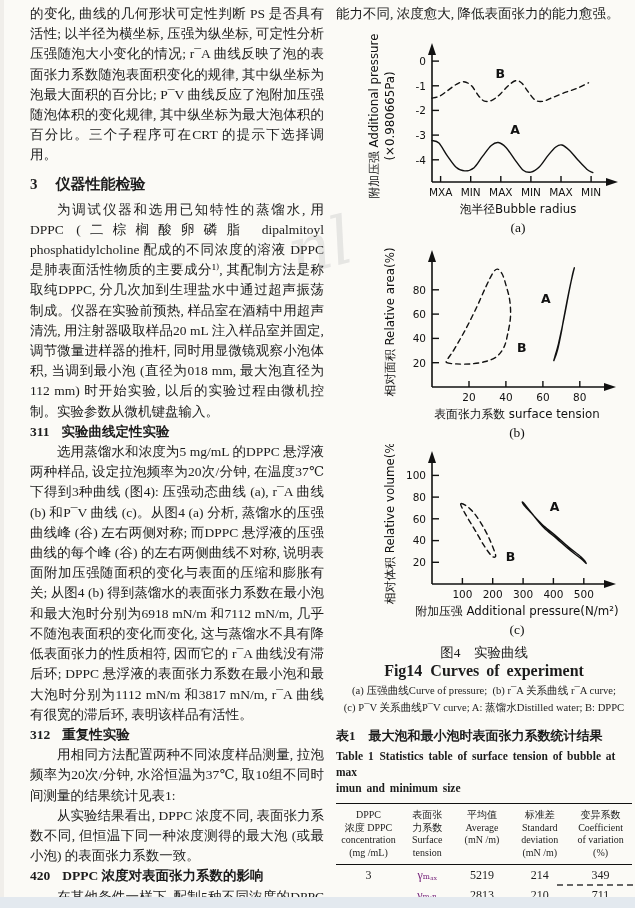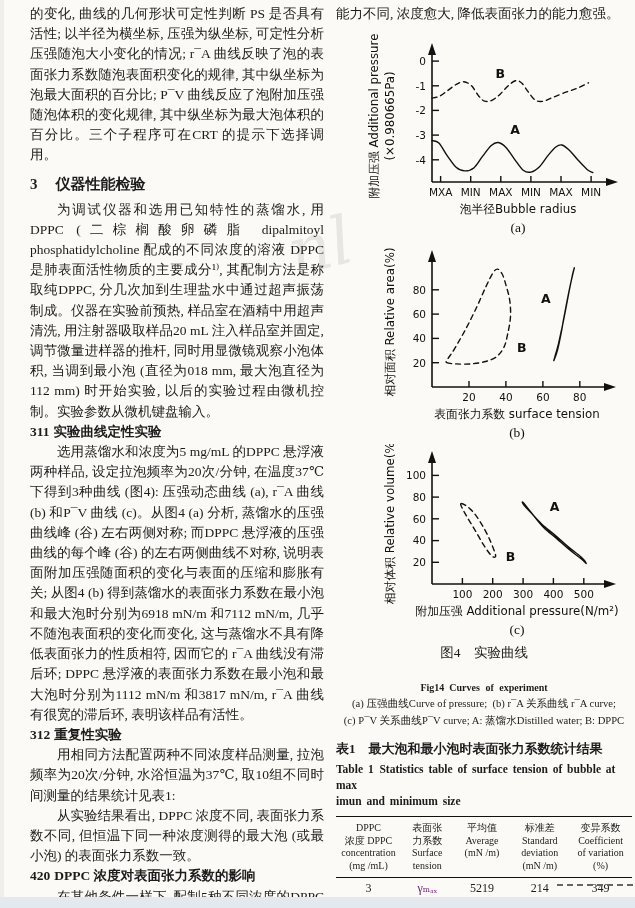--- a/index.html
+++ b/index.html
@@ -5,32 +5,32 @@
   html,body{margin:0;padding:0;background:#888;}
   .page{position:relative;width:635px;height:908px;background:#fbfaf6;overflow:hidden;
         font-family:"Liberation Serif","DejaVu Serif",serif;color:#1c1c1c;}
   .col-left{position:absolute;left:30px;top:4px;width:294px;}
   .col-right{position:absolute;left:336px;top:4px;width:296px;}
   p.body-text{margin:0;font-size:13.5px;line-height:20.2px;text-align:justify;}
   .indent{text-indent:2em;}
   .h-sec{font-size:15px;font-weight:bold;margin:8px 0 6px 0;line-height:20px;}
   .h-sec .h-num{margin-right:18px;}
   .h-sub{font-size:13.5px;line-height:20.2px;}
-  .h-sub .h-num{font-weight:bold;margin-right:4px;}
+  .h-sub .h-num{font-weight:bold;margin-right:12px;}
   .h-sub .h-title{font-weight:600;}
   .col-right svg{display:block;}
   .chart-a{margin-top:10px;}
   .chart-b{margin-top:3px;}
   .chart-c{margin-top:1px;}
   .tick{font-size:10.5px;font-family:"DejaVu Sans","Liberation Sans",sans-serif;fill:#111;}
   .axis-label{font-size:11.8px;font-family:"DejaVu Sans","Liberation Sans",sans-serif;fill:#111;}
   .series-label{font-size:12.5px;font-weight:bold;font-family:"DejaVu Sans","Liberation Sans",sans-serif;fill:#111;}
   .sub-label{font-size:13.5px;fill:#111;font-family:"Liberation Serif",serif;}
   .cap-cn{font-size:13.5px;text-align:center;margin-top:4px;}
-  .cap-en{font-size:10px;font-weight:600;text-align:center;margin-top:20px;word-spacing:3px;}
+  .cap-en{font-size:16px;font-weight:600;text-align:center;margin-top:0;word-spacing:3px;}
   .cap-detail{font-size:10.6px;text-align:center;margin-top:3.5px;color:#222;}
   .tbl-title-cn{font-size:13px;font-weight:600;margin-top:12px;}
   .tbl-title-en{font-size:11.5px;font-weight:bold;line-height:16px;word-spacing:2px;margin-top:3px;}
   table.stats{width:100%;border-collapse:collapse;margin-top:7px;border-top:1.6px solid #111;border-bottom:2.2px solid #111;}
   table.stats th{font-size:10px;font-weight:normal;line-height:12.6px;white-space:pre-line;
                  padding:5px 0 4px 0;border-bottom:1.2px solid #111;text-align:center;vertical-align:top;margin-left:14px;}
   table.stats td{font-size:12px;text-align:center;padding:3px 0 2px 0;}
   td.gamma{font-size:9.5px;color:#701a75;}
   .scan-edge{position:absolute;left:0;right:0;bottom:0;height:11px;background:#e3e9ef;}
   .scan-left{position:absolute;left:0;top:0;bottom:0;width:4px;background:#f0eeea;}

